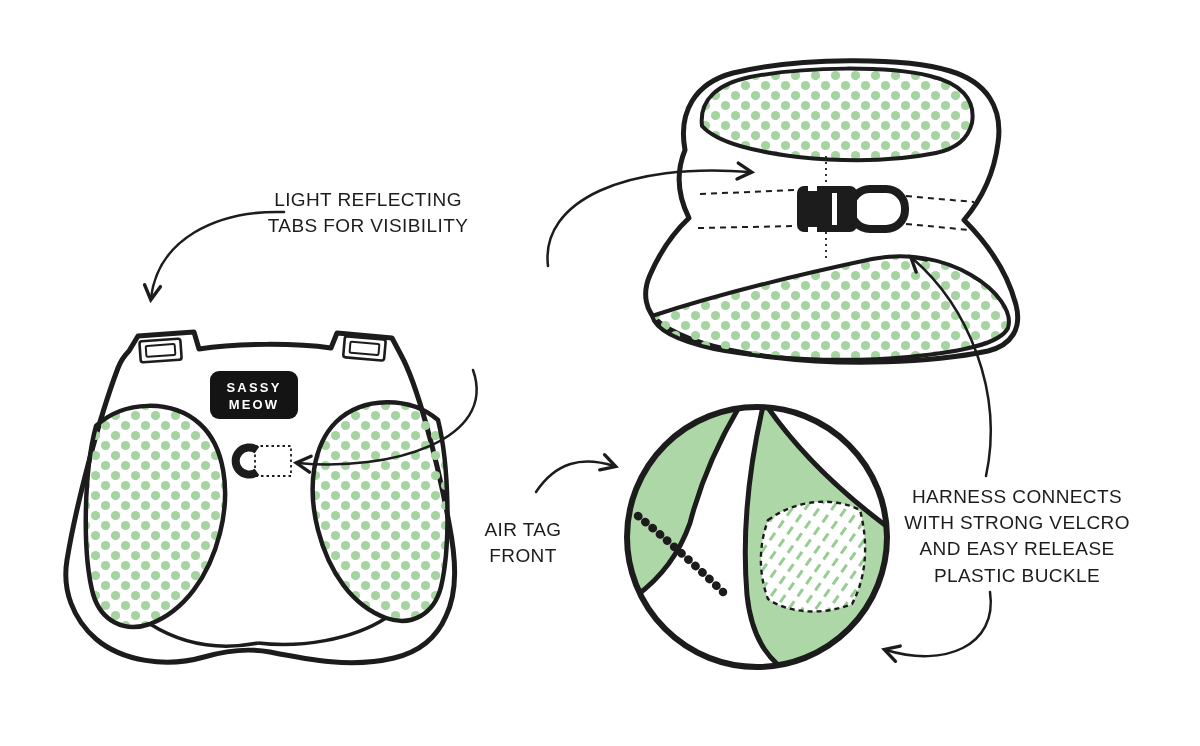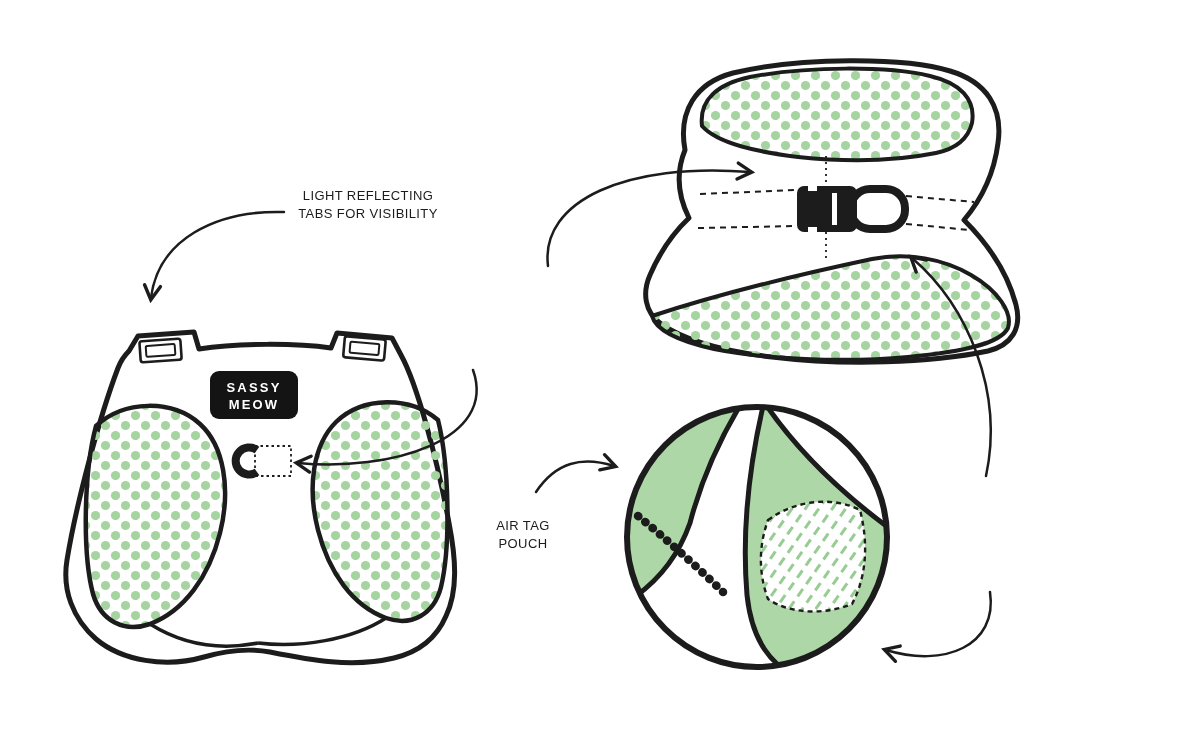--- a/index.html
+++ b/index.html
@@ -3,21 +3,21 @@
 <meta charset="utf-8">
 <style>
   html,body { margin:0; padding:0; background:#ffffff; }
   .stage {
     position:relative; width:1200px; height:746px; background:#ffffff;
     overflow:hidden; font-family:"Liberation Sans", sans-serif;
   }
   .stage svg { position:absolute; left:0; top:0; }
   .label {
     position:absolute; text-align:center; white-space:pre-line;
-    font-size:13px; line-height:1.38; letter-spacing:.4px; color:#1c1c1c;
+    font-size:19px; line-height:1.38; letter-spacing:.4px; color:#1c1c1c;
   }
   .ink { stroke:#1c1c1c; }
   .brand-text {
     font-family:"Liberation Sans", sans-serif; font-size:13px; letter-spacing:2.2px;
     fill:#ffffff; text-anchor:middle; font-weight:bold;
   }
 </style>
 </head>
 <body>
 
@@ -162,16 +162,20 @@
       <path d="M 986 476 C 1004 392, 968 306, 912 258" marker-end="url(#arrowhead)"></path>
       <path d="M 990 592 C 998 646, 944 668, 886 650" marker-end="url(#arrowhead)"></path>
     </g>
   </svg>
 
   <div class="label" style="left:258px; top:187px; width:220px;">LIGHT REFLECTING
 TABS FOR VISIBILITY</div>
 
 
   <div class="label" style="left:458px; top:517px; width:130px;">AIR TAG
-POUCH</div>
+FRONT</div>
 
+  <div class="label" style="left:902px; top:484px; width:230px;">HARNESS CONNECTS
+WITH STRONG VELCRO
+AND EASY RELEASE
+PLASTIC BUCKLE</div>
 
 </div>
 
 </body></html>

